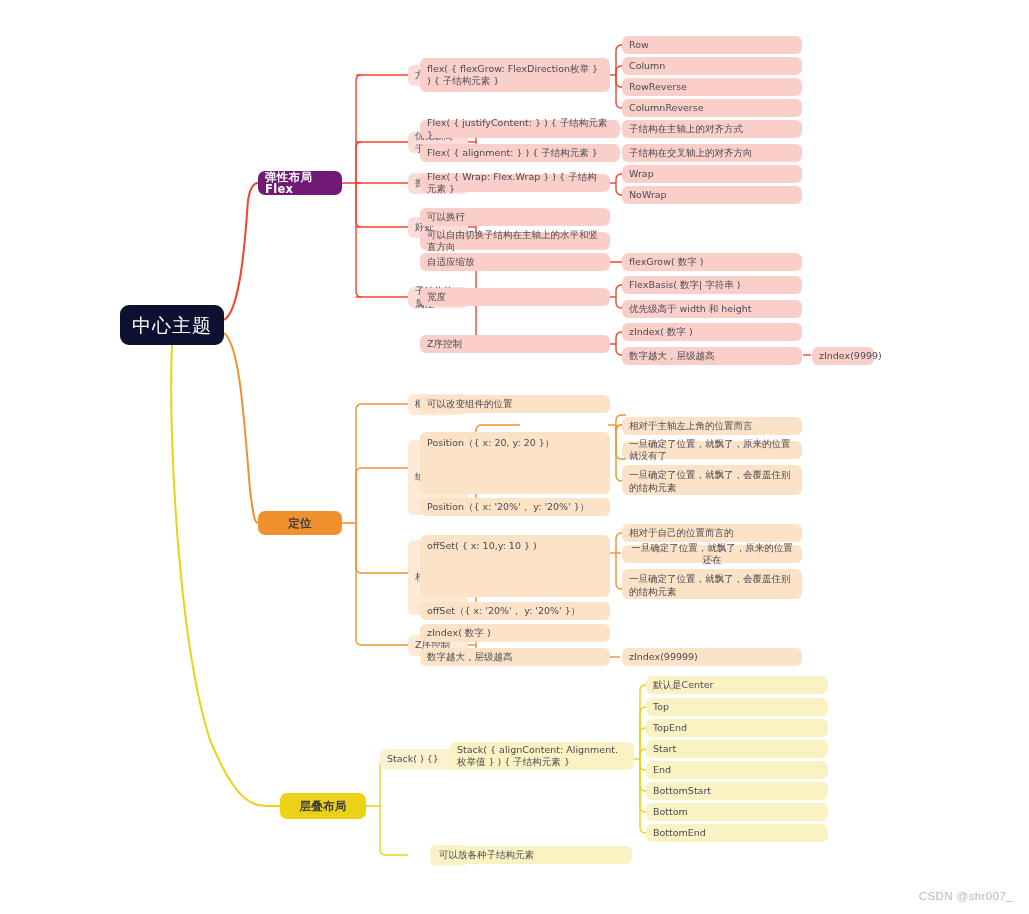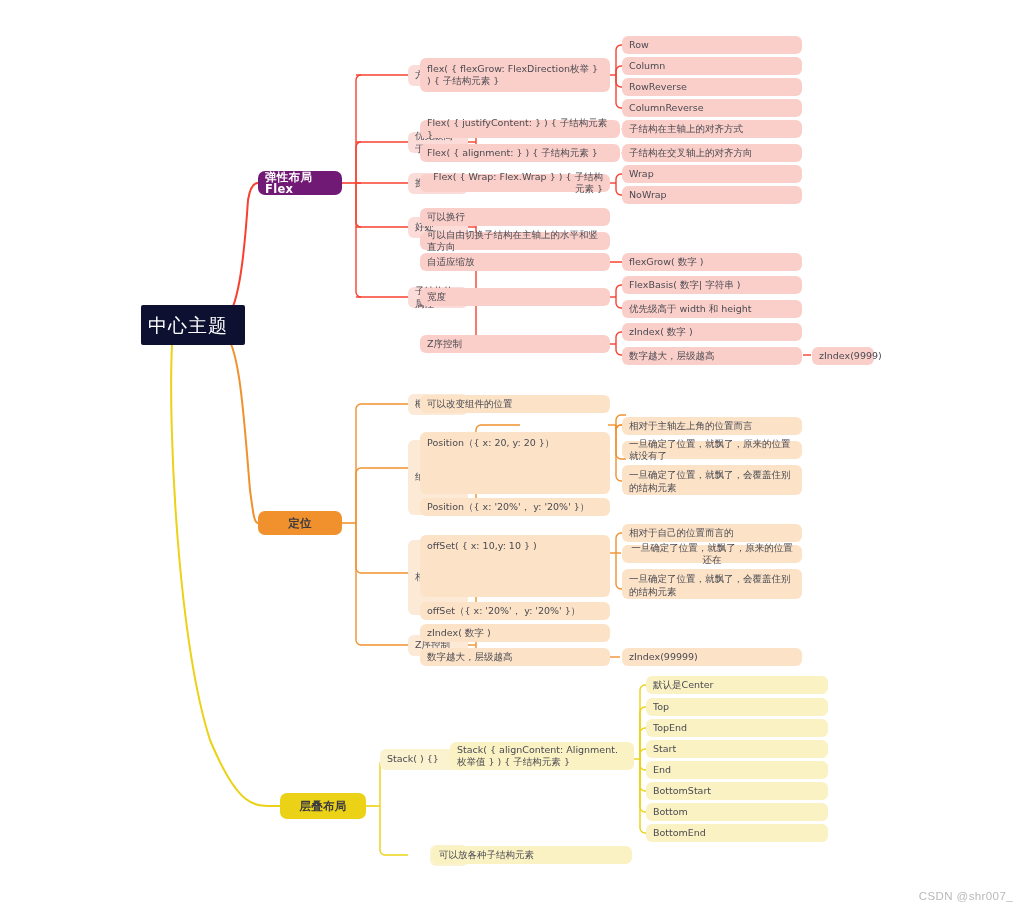--- a/index.html
+++ b/index.html
@@ -15,26 +15,25 @@
     position:absolute;box-sizing:border-box;
     display:flex;align-items:center;
     border-radius:6px;
     font-size:9.5px;line-height:12.5px;
     color:#4a4a52;
     padding:3px 7px;
     white-space:normal;
   }
   .root{
     background:#0d1030;color:#ffffff;
-    border-radius:2px;
+    border-radius:9px;
     font-size:19px;line-height:24px;
-    justify-content:flex-start;
+    justify-content:center;
     letter-spacing:1px;
     font-weight:400;
-    margin-left:21px;
   }
   .main-red{background:#701a75;color:#ffffff;font-size:11.5px;font-weight:bold;border-radius:7px;justify-content:center;letter-spacing:.3px;}
   .main-orange{background:#f0912d;color:#3a3a40;font-size:11.5px;font-weight:bold;border-radius:7px;justify-content:center;letter-spacing:.3px;}
   .main-yellow{background:#ebd217;color:#3a3a40;font-size:11.5px;font-weight:bold;border-radius:7px;justify-content:center;letter-spacing:.3px;}
   .red-lvl2{background:#fbdcd8;}
   .red-lvl3{background:#fbcfc9;}
   .red-lvl4{background:#fbcfc9;}
   .orange-lvl2{background:#fce9d6;}
   .orange-lvl3{background:#fce3c8;}
   .orange-lvl4{background:#fce3c8;}
@@ -204,21 +203,21 @@
   <div class="node red-lvl3" style="left:420px;top:144px;width:200px;height:18px;">
     <span>Flex( { alignment:   } ) { 子结构元素 }</span>
   </div>
   <div class="node red-lvl4" style="left:622px;top:144px;width:180px;height:18px;">
     <span>子结构在交叉轴上的对齐方向</span>
   </div>
 
   <div class="node red-lvl2" style="left:408px;top:173px;width:60px;height:21px;">
     <span>换行</span>
   </div>
-  <div class="node red-lvl3" style="left:420px;top:174px;width:190px;height:18px;text-align:right;">
+  <div class="node red-lvl3" style="left:420px;top:174px;width:190px;height:18px;">
     <span>Flex( { Wrap: Flex.Wrap } ) { 子结构元素 }</span>
   </div>
   <div class="node red-lvl4" style="left:622px;top:165px;width:180px;height:18px;">
     <span>Wrap</span>
   </div>
   <div class="node red-lvl4" style="left:622px;top:186px;width:180px;height:18px;">
     <span>NoWrap</span>
   </div>
 
   <div class="node red-lvl2" style="left:408px;top:217px;width:60px;height:21px;">

